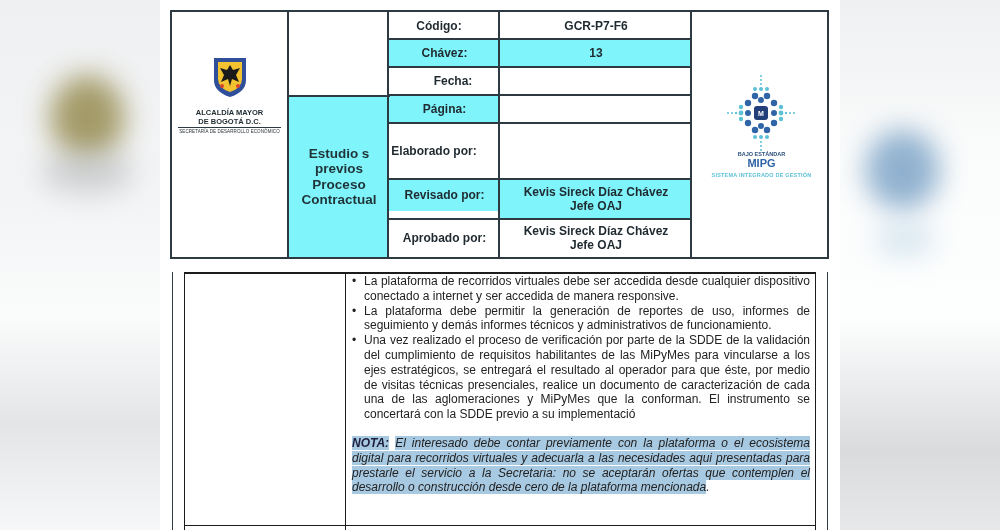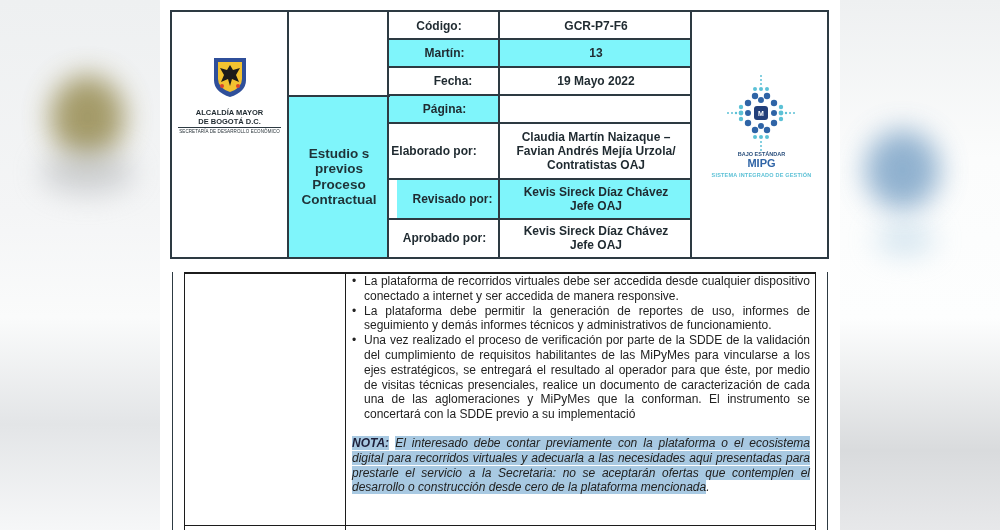--- a/index.html
+++ b/index.html
@@ -92,47 +92,39 @@
   </div>
 
   <div class="cell label" style="left:217px;top:0;width:100px;height:27px;">
       <span>Código:</span>
     </div>
   <div class="cell value" style="left:328px;top:0;width:192px;height:27px;">
       <span>GCR-P7-F6</span>
     </div>
 
   <div class="cell label cyan" style="left:217px;top:27px;width:111px;height:28px;">
-      <span>Martín:</span>
+      <span>Chávez:</span>
     </div>
   <div class="cell value cyan" style="left:328px;top:27px;width:192px;height:28px;">
       <span>13</span>
     </div>
 
   <div class="cell label" style="left:217px;top:55px;width:128px;height:28px;">
       <span>Fecha:</span>
     </div>
-  <div class="cell value" style="left:328px;top:55px;width:192px;height:28px;">
-      <span>19 Mayo 2022</span>
-    </div>
 
   <div class="cell label cyan" style="left:217px;top:83px;width:111px;height:28px;">
       <span>Página:</span>
     </div>
 
   <div class="cell label" style="left:217px;top:111px;width:90px;height:56px;">
       <span>Elaborado por:</span>
     </div>
-  <div class="cell value" style="left:328px;top:111px;width:192px;height:56px;flex-direction:column;">
-    <span>Claudia Martín Naizaque –</span>
-    <span>Favian Andrés Mejía Urzola/</span>
-    <span>Contratistas OAJ</span>
-  </div>
-
-  <div class="cell label cyan" style="left:217px;top:167px;width:111px;height:40px;margin-left:8px;">
+
+  <div class="cell label cyan" style="left:217px;top:167px;width:111px;height:32px;">
       <span>Revisado por:</span>
     </div>
   <div class="cell value cyan" style="left:328px;top:167px;width:192px;height:40px;flex-direction:column;">
     <span>Kevis Sireck Díaz Chávez</span>
     <span>Jefe OAJ</span>
   </div>
 
   <div class="cell label" style="left:217px;top:207px;width:111px;height:38px;">
       <span>Aprobado por:</span>
     </div>

